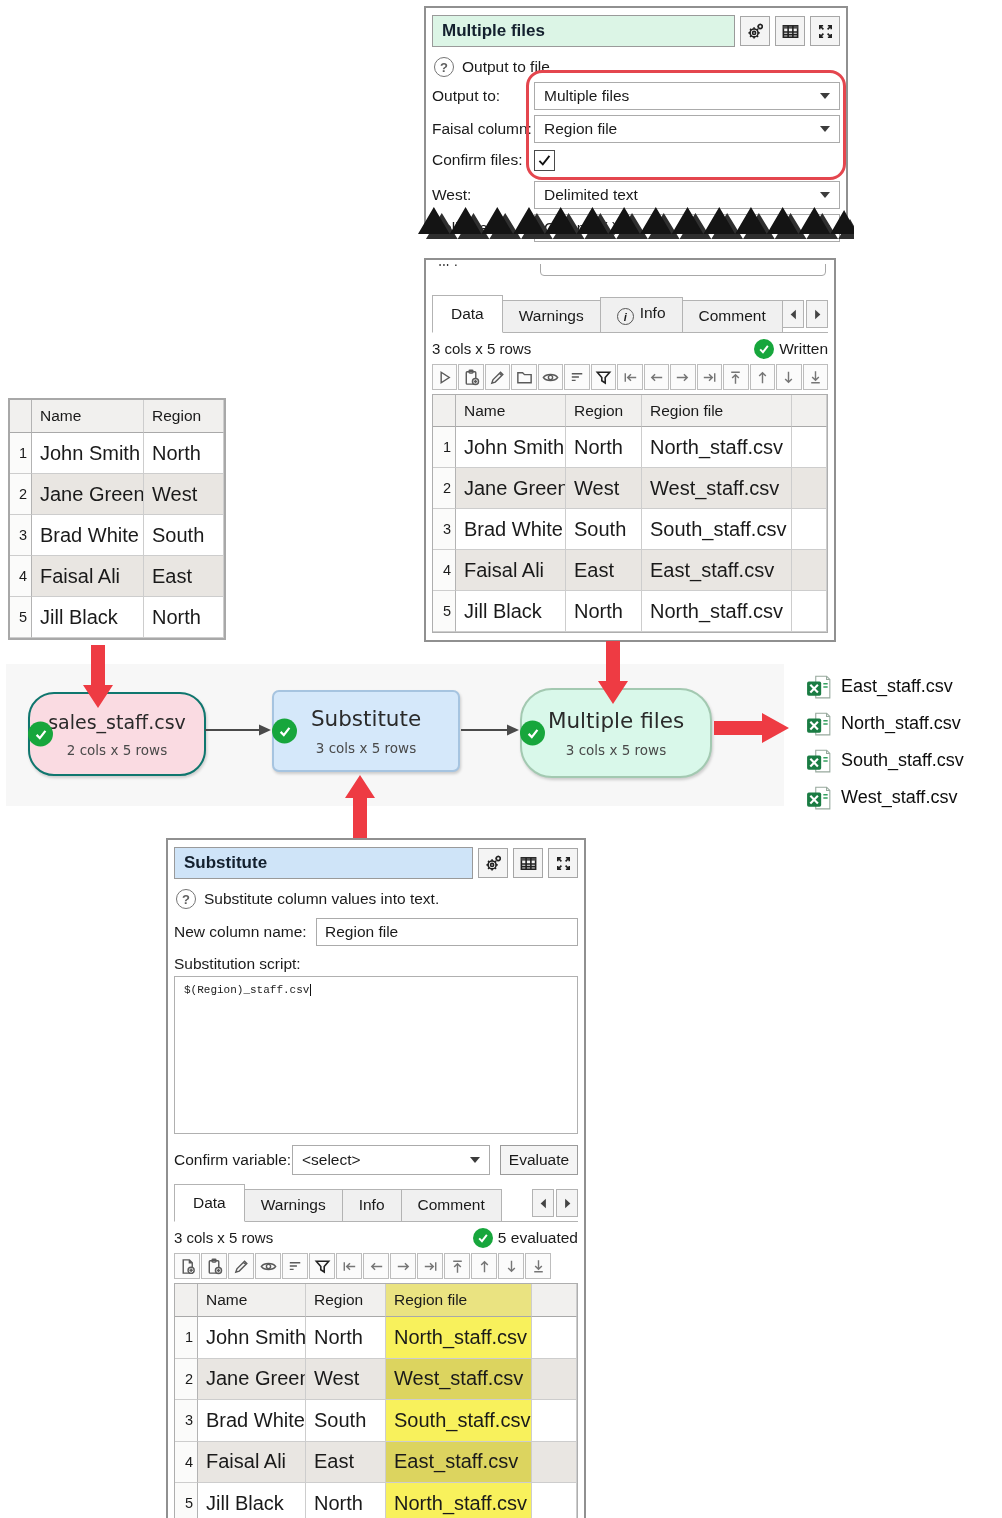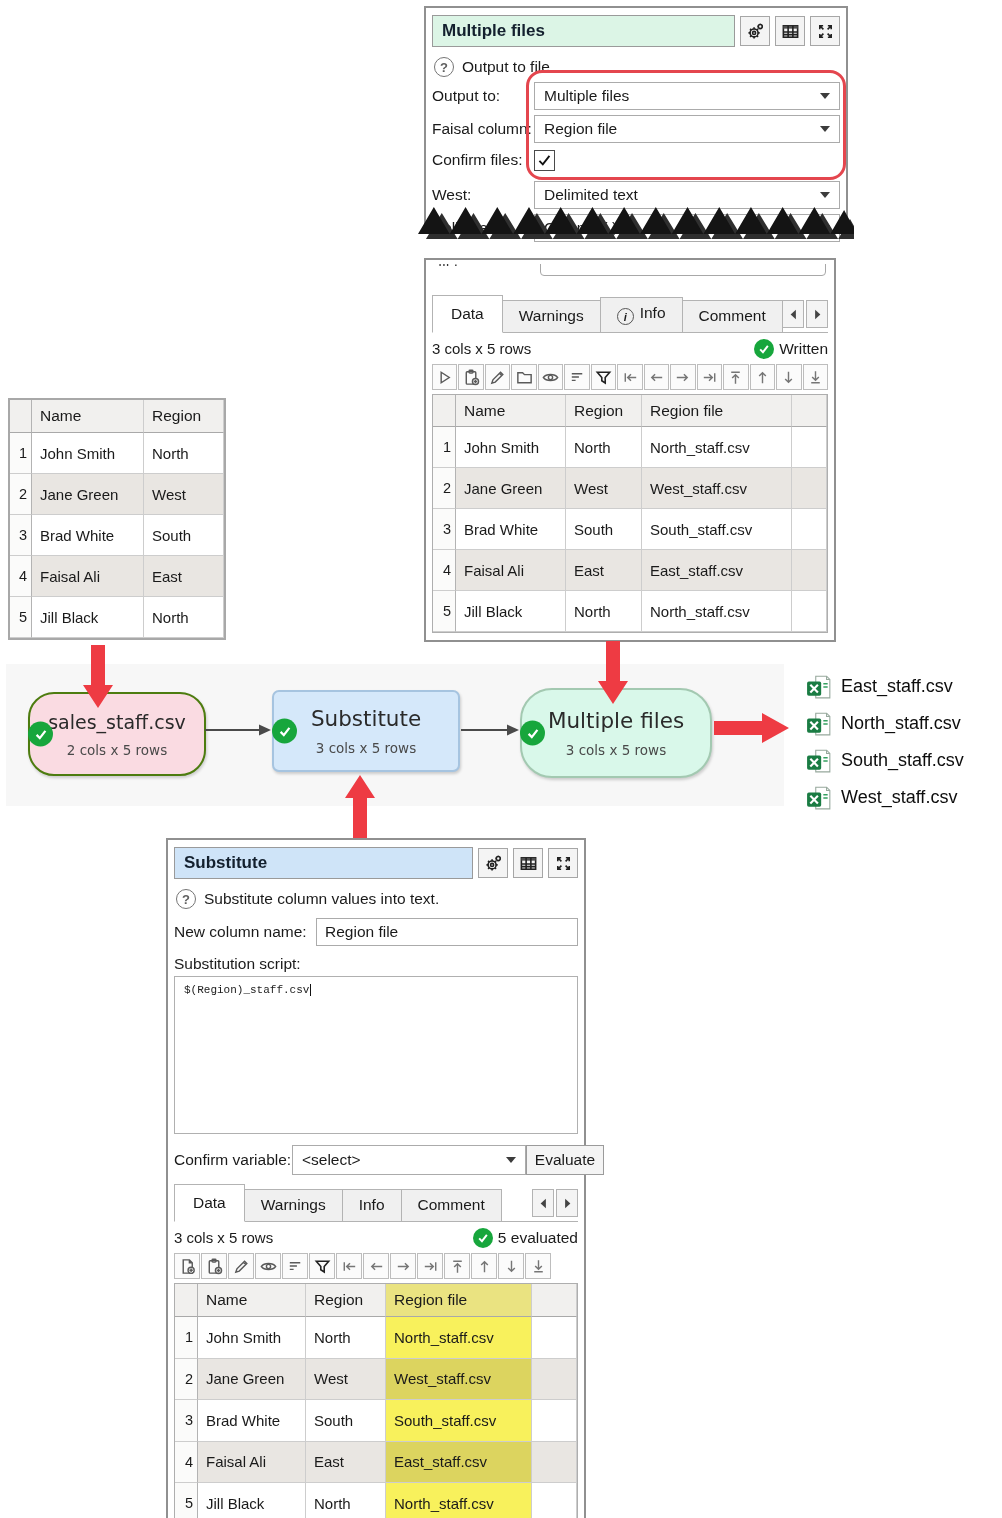--- a/index.html
+++ b/index.html
@@ -50,21 +50,21 @@
   .icon-btn{width:26px;height:26px;border:1px solid #bdbdbd;background:#fbfbfb;display:flex;
     align-items:center;justify-content:center;box-sizing:border-box;}
   .ic{width:19px;height:19px;stroke:#5a5a5a;fill:none;stroke-width:1.5;}
   .ic.nav{stroke:#767676;}
   .ic.dark{stroke:#222;stroke-width:1.7;}
   
   .gtable{display:grid;border:1.5px solid #aeaeae;box-sizing:border-box;margin-top:4px;}
   .th,.td,.tn{display:flex;align-items:center;padding:0 0 0 8px;border-right:1px solid #cdcdcd;
     border-bottom:1px solid #cdcdcd;box-sizing:border-box;overflow:hidden;white-space:nowrap;}
   .th{background:#f1f0ee;font-size:15.5px;border-bottom:1px solid #a9a9a9;}
-  .td{font-size:15px;background:#fff;text-align:right;}
+  .td{font-size:20px;background:#fff;text-align:right;}
   .td.even{background:#e9e6e2;}
   .tn{justify-content:flex-end;padding:0 4px 0 0;background:#fbfbfa;font-size:14.5px;border-right:1px solid #b3b3b3;}
   .yh{background:#eae381 !important;}
   .yo{background:#f8f15c !important;}
   .ye{background:#dcd45f !important;}
   
   .node{position:absolute;box-sizing:border-box;display:flex;flex-direction:column;align-items:center;
     justify-content:center;gap:9px;font-family:"DejaVu Sans",sans-serif;box-shadow:1px 2px 3px rgba(0,0,0,0.18);}
   .node .nlabel{color:#2a2a2a;}
   .node .nsub{font-size:13.5px;color:#4a4a4a;}
@@ -418,21 +418,21 @@
       <div class="td even">Faisal Ali</div>
       <div class="td even">East</div>
       <div class="tn">5</div>
       <div class="td">Jill Black</div>
       <div class="td">North</div>
     </div>
   </div>
 
   <div class="flowband"></div>
 
-  <div class="node" style="left:28px;top:692px;width:178px;height:84px;border-radius:26px;background:#fadbe2;border:2px solid #4d7c0f;">
+  <div class="node" style="left:28px;top:692px;width:178px;height:84px;border-radius:26px;background:#fadbe2;border:2px solid #0f766e;">
     <div class="nbadge">
         <svg class="ic" style="width:16px;height:16px">
           <use href="#i-check"></use>
         </svg>
       </div>
     <div class="nlabel" style="font-size:19px;">sales_staff.csv</div>
     <div class="nsub">2 cols x 5 rows</div>
   </div>
 
   <div class="node" style="left:272px;top:690px;width:188px;height:82px;border-radius:7px;background:#d5e8fa;border:2px solid #a6c4e0;">
@@ -532,21 +532,21 @@
       <div class="inputbox">
         <span>Region file</span>
       </div>
     </div>
     <div style="margin-top:9px;font-size:15.5px;">Substitution script:</div>
     <div class="script-area">
       <span class="caret-line">$(Region)_staff.csv</span>
     </div>
     <div class="frow" style="margin-top:11px;height:30px;">
       <span class="flabel" style="width:118px;">Confirm variable:</span>
-      <div class="combo" style="flex:none;width:234px;height:30px;">
+      <div class="combo" style="flex:none;width:198px;height:30px;">
         <span>&lt;select&gt;</span>
           <span class="caret"></span>
       </div>
       <div class="btn" style="margin-left:auto;width:78px;">Evaluate</div>
     </div>
     <div class="tabbar" style="margin-top:6px;">
       <div class="tab active">Data</div>
       <div class="tab">Warnings</div>
       <div class="tab">Info</div>
       <div class="tab">Comment</div>

